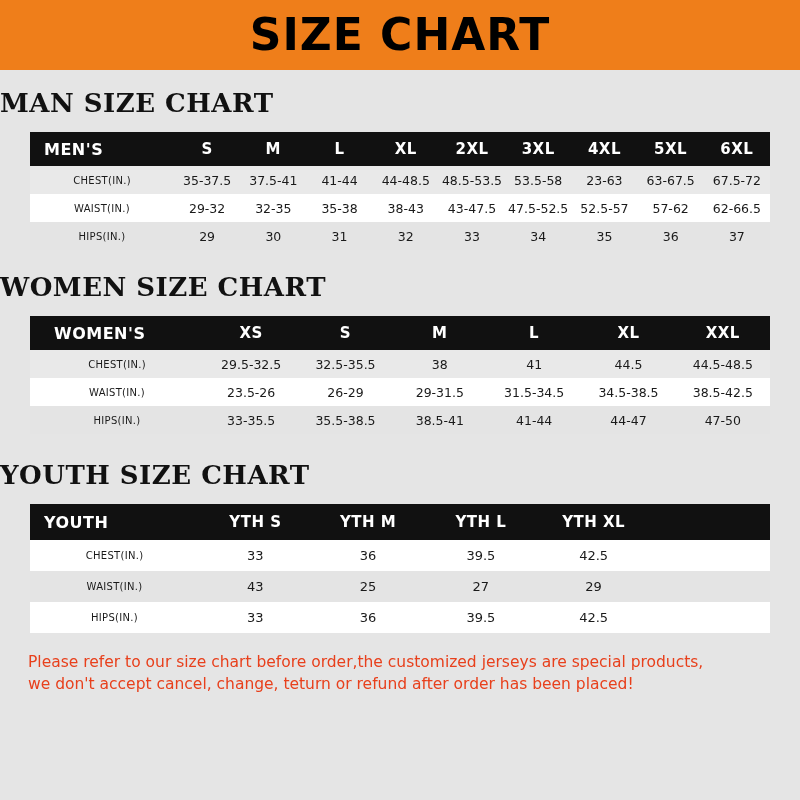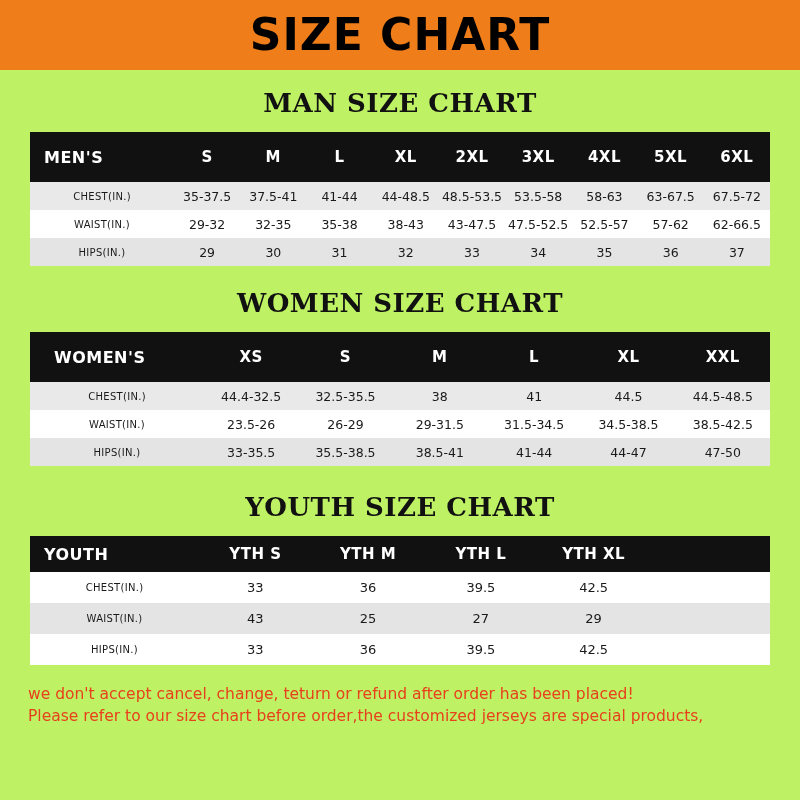--- a/index.html
+++ b/index.html
@@ -11,21 +11,21 @@
     height: 800px;
     background: #ffffff;
     font-family: "DejaVu Sans", sans-serif;
     overflow: hidden;
   }
   .page {
     position: relative;
     width: 800px;
     height: 800px;
     box-sizing: border-box;
-    background: #bef264;
+    background: #e5e5e5;
   }
   
   .header-band {
     width: 100%;
     height: 70px;
     background: #ef7e1a;
     display: flex;
     align-items: center;
     justify-content: center;
     box-sizing: border-box;
@@ -34,21 +34,21 @@
     font-family: "DejaVu Sans", sans-serif;
     font-weight: bold;
     font-size: 44px;
     letter-spacing: 1px;
     color: #000000;
     line-height: 70px;
     text-align: center;
   }
   
   .section-title {
-    text-align: center;
+    text-align: left;
     font-family: "DejaVu Serif", serif;
     font-weight: bold;
     font-size: 26px;
     color: #111111;
     letter-spacing: 0.5px;
   }
   
   .chart-wrap {
     padding: 0 30px;
     box-sizing: border-box;
@@ -63,21 +63,21 @@
     text-align: center;
     font-size: 12.5px;
     color: #1a1a1a;
     padding: 0;
     height: 28px;
     font-family: "DejaVu Sans", sans-serif;
   }
   table.size-table thead th {
     background: #111111;
     color: #ffffff;
-    height: 50px;
+    height: 34px;
     font-size: 15px;
     font-weight: bold;
     letter-spacing: 0.5px;
   }
   table.size-table thead th.row-label {
     text-align: left;
     padding-left: 14px;
     font-size: 16px;
   }
   table.size-table tbody td.row-label {
@@ -148,21 +148,21 @@
       </thead>
       <tbody>
         <tr class="band-light">
           <td class="row-label">CHEST(IN.)</td>
           <td>35-37.5</td>
           <td>37.5-41</td>
           <td>41-44</td>
           <td>44-48.5</td>
           <td>48.5-53.5</td>
           <td>53.5-58</td>
-          <td>58-63</td>
+          <td>23-63</td>
           <td>63-67.5</td>
           <td>67.5-72</td>
         </tr>
         <tr class="band-white">
           <td class="row-label">WAIST(IN.)</td>
           <td>29-32</td>
           <td>32-35</td>
           <td>35-38</td>
           <td>38-43</td>
           <td>43-47.5</td>
@@ -200,21 +200,21 @@
           <th>S</th>
           <th>M</th>
           <th>L</th>
           <th>XL</th>
           <th>XXL</th>
         </tr>
       </thead>
       <tbody>
         <tr class="band-light">
           <td class="row-label">CHEST(IN.)</td>
-          <td>44.4-32.5</td>
+          <td>29.5-32.5</td>
           <td>32.5-35.5</td>
           <td>38</td>
           <td>41</td>
           <td>44.5</td>
           <td>44.5-48.5</td>
         </tr>
         <tr class="band-white">
           <td class="row-label">WAIST(IN.)</td>
           <td>23.5-26</td>
           <td>26-29</td>
@@ -277,17 +277,17 @@
           <td>42.5</td>
           <td></td>
         </tr>
       </tbody>
     </table>
   </div>
 
   <div class="sp-18"></div>
 
   <div class="footer-note">
+    <span class="line">Please refer to our size chart before order,the customized jerseys are special products,</span>
     <span class="line">we don't accept cancel, change, teturn or refund after order has been placed!</span>
-    <span class="line">Please refer to our size chart before order,the customized jerseys are special products,</span>
   </div>
 
 </div>
 
 </body></html>

